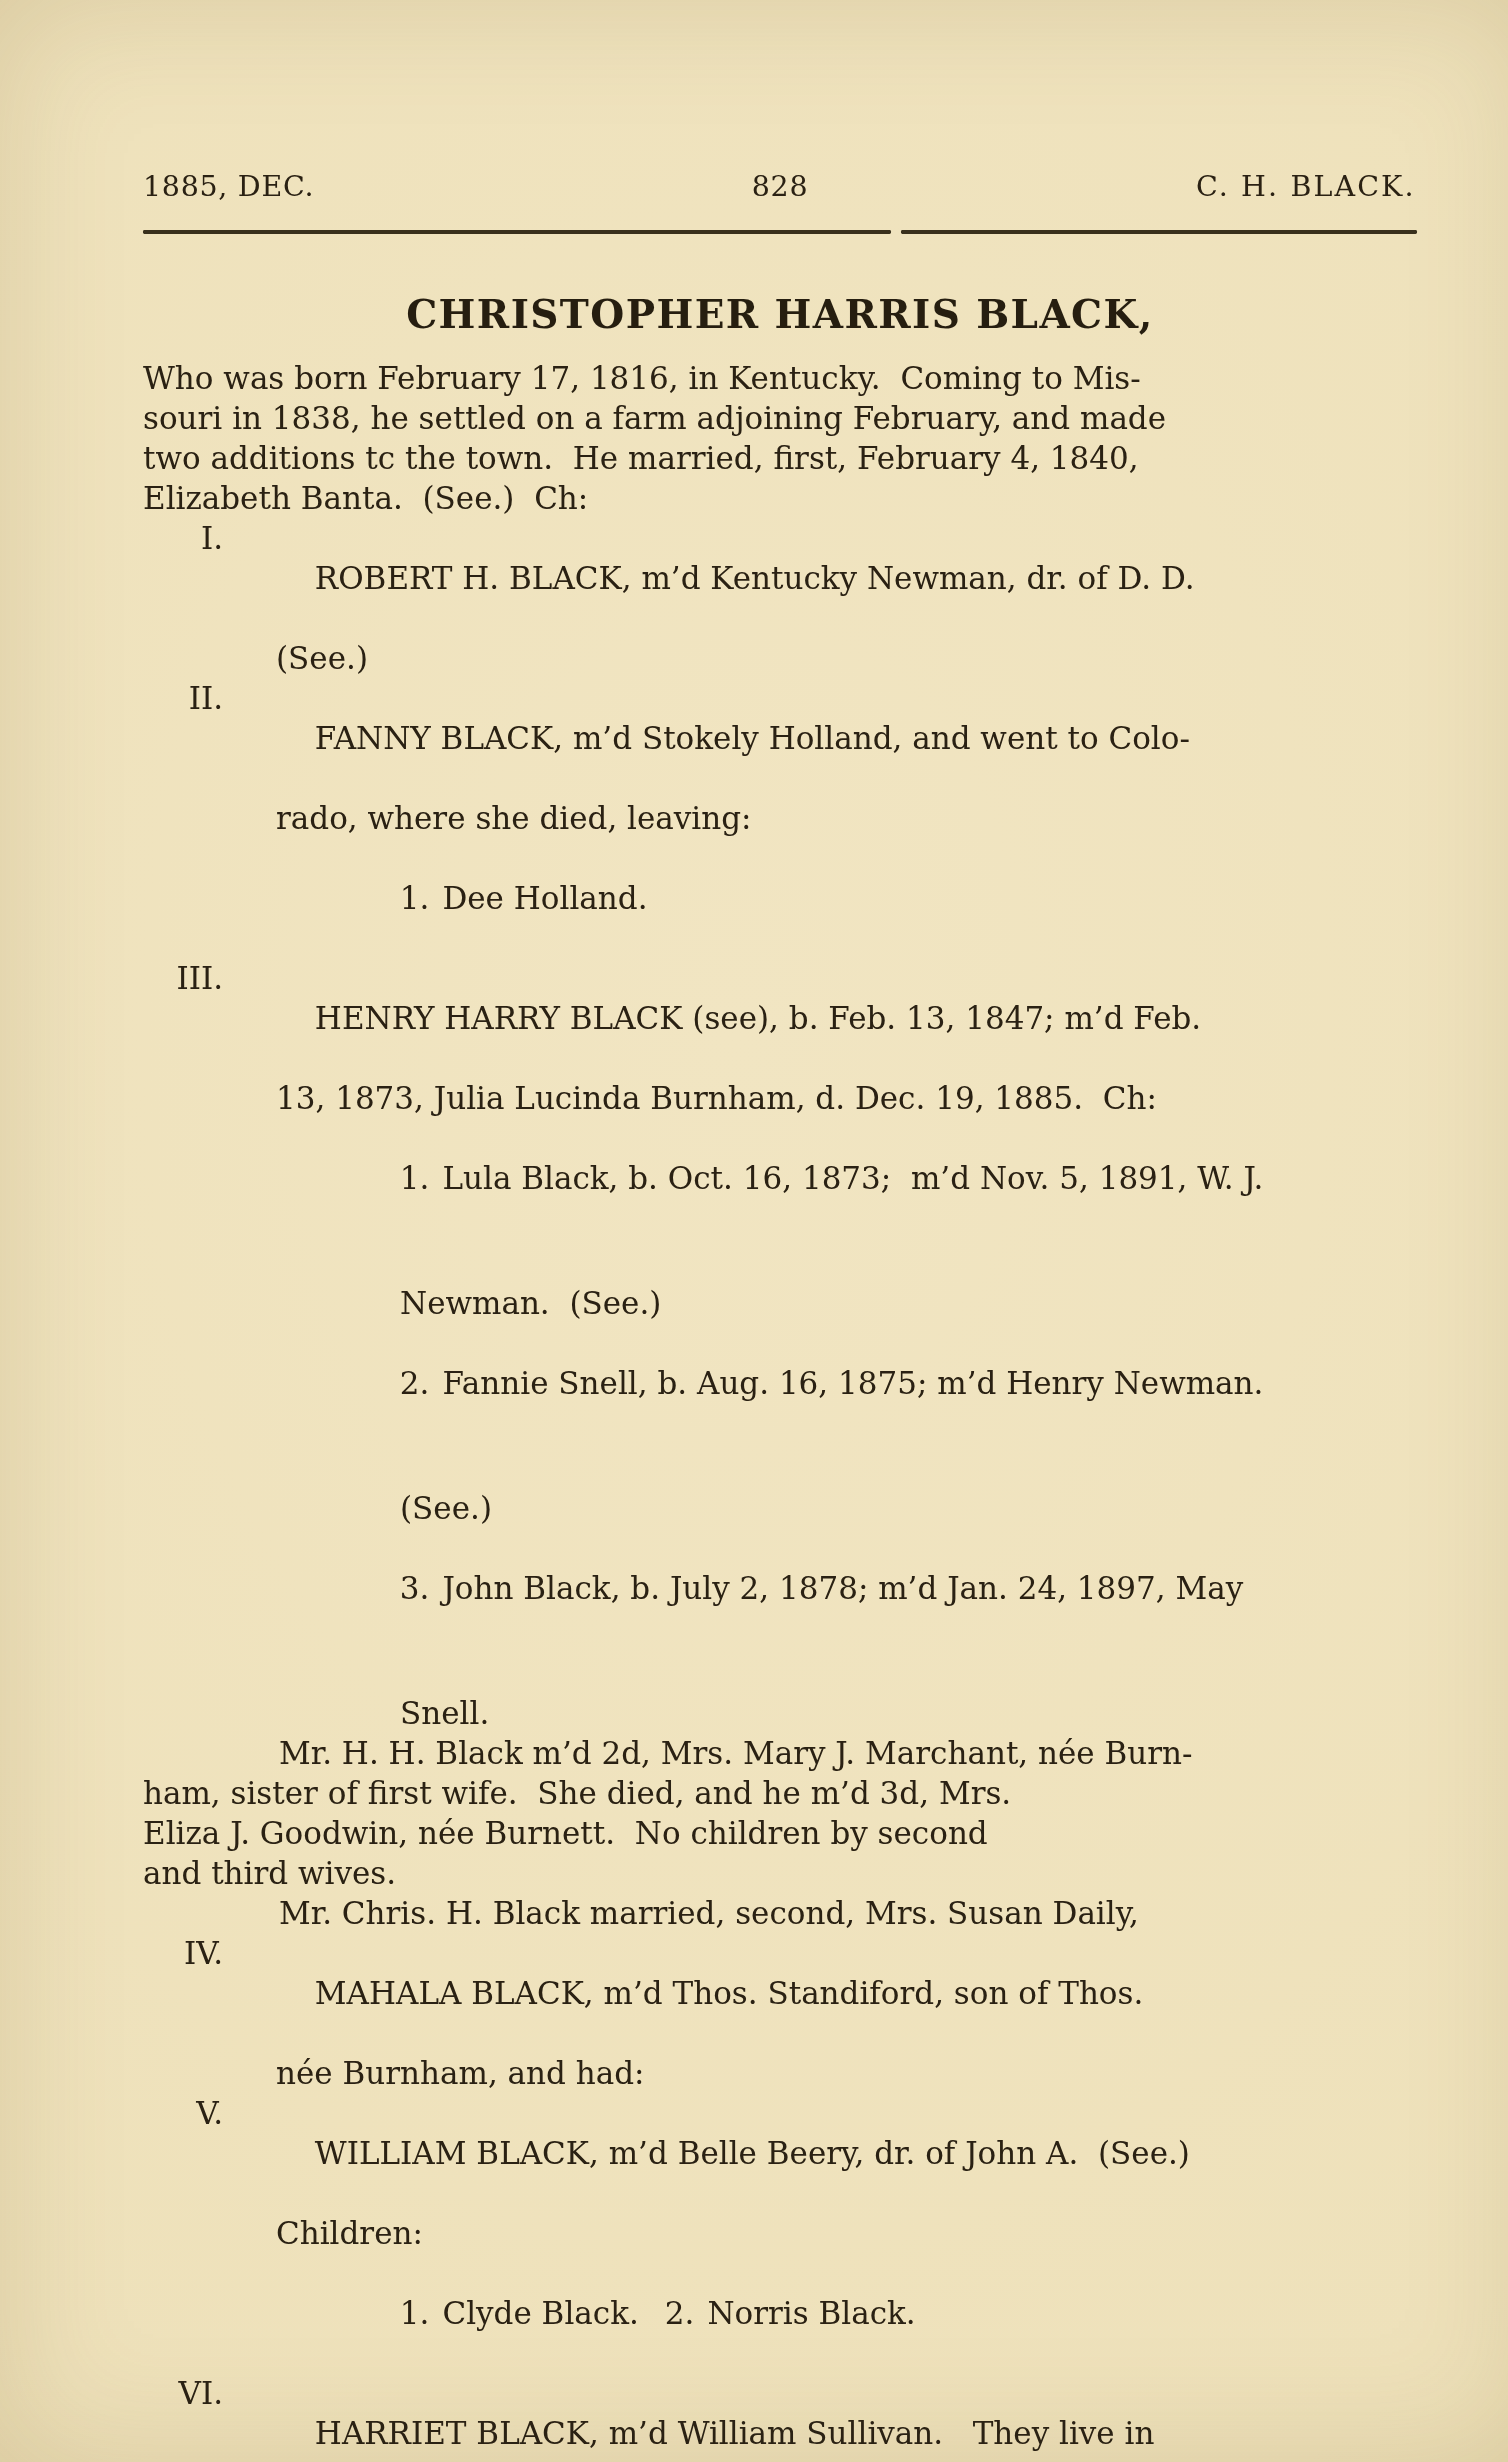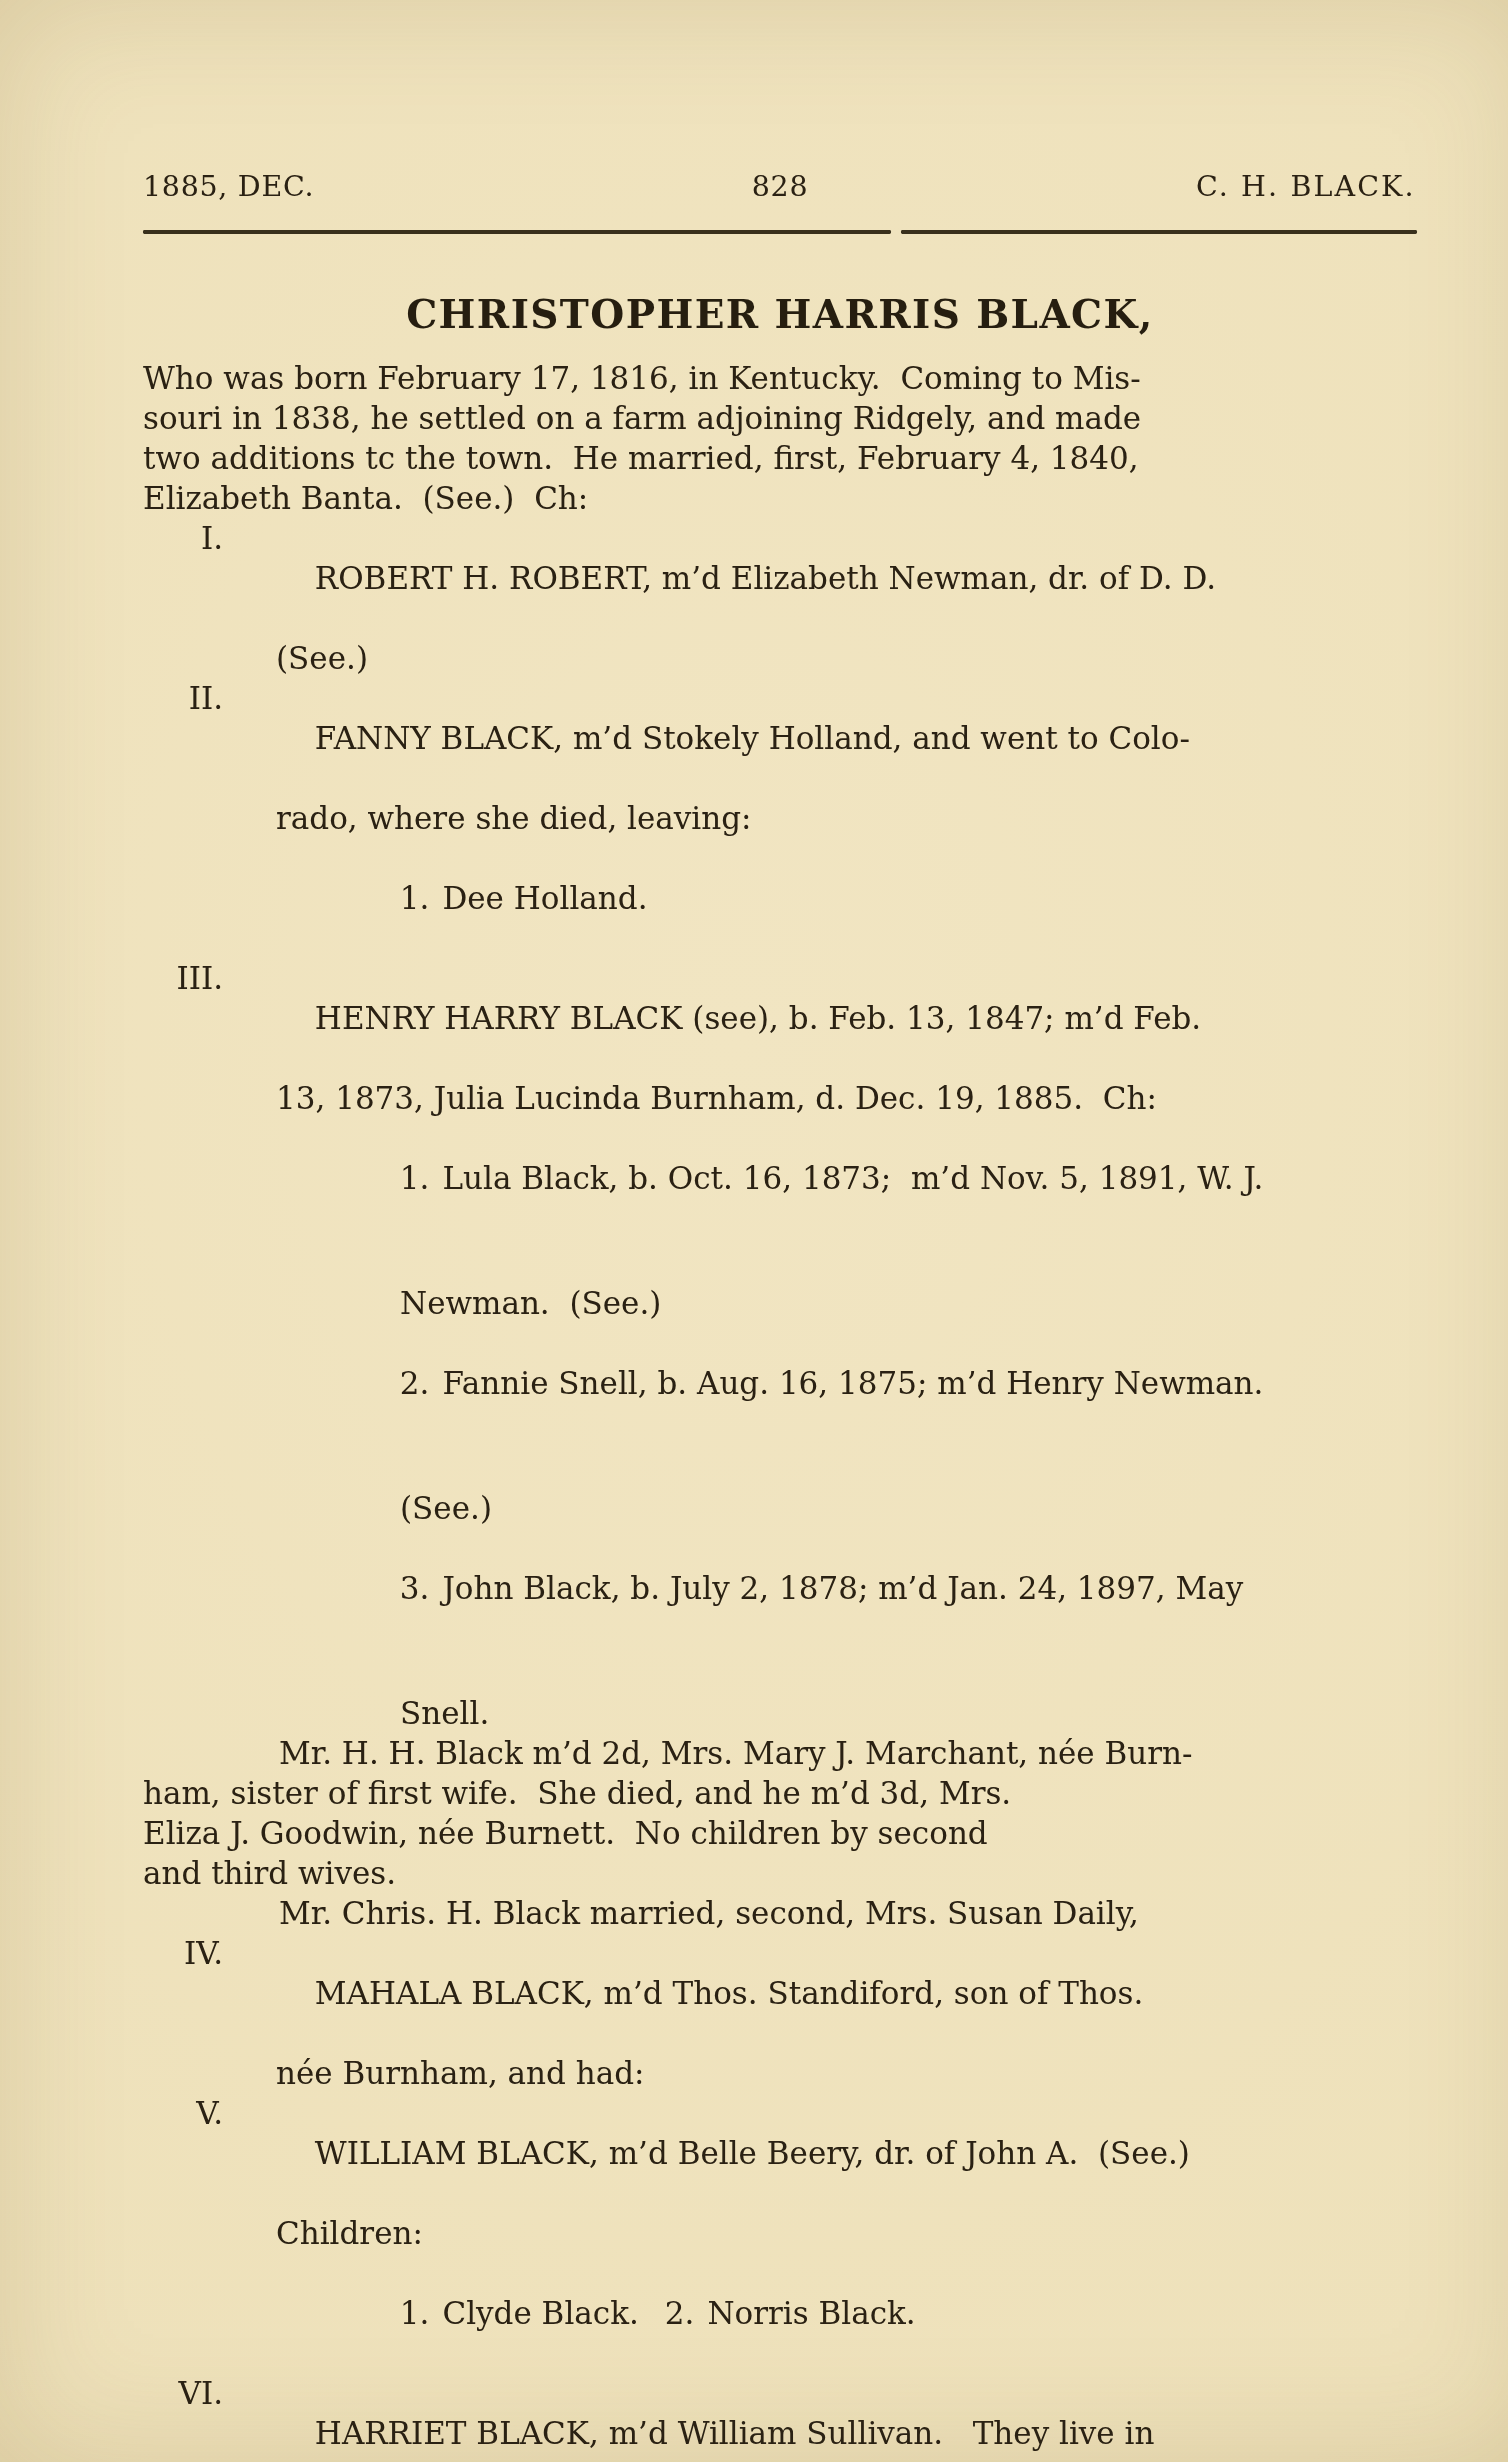--- a/index.html
+++ b/index.html
@@ -58,28 +58,28 @@
     <div class="seg s1"></div>
     <div class="seg s2"></div>
   </div>
 
   <div class="col content">
 
     <div class="title">CHRISTOPHER HARRIS BLACK,</div>
 
     <div>
       <div class="line">Who was born February 17, 1816, in Kentucky.  Coming to Mis-</div>
-      <div class="line">souri in 1838, he settled on a farm adjoining Ridgely, and made</div>
+      <div class="line">souri in 1838, he settled on a farm adjoining February, and made</div>
       <div class="line">two additions tc the town.  He married, first, February 4, 1840,</div>
       <div class="line">Elizabeth Banta.  (See.)  Ch:</div>
     </div>
 
     <div>
       <div class="line entry">
-        <span class="num">I.</span><span>ROBERT H. ROBERT, m’d Elizabeth Newman, dr. of D. D.</span>
+        <span class="num">I.</span><span>ROBERT H. BLACK, m’d Kentucky Newman, dr. of D. D.</span>
       </div>
       <div class="line cont">(See.)</div>
     </div>
 
     <div>
       <div class="line entry">
         <span class="num">II.</span><span>FANNY BLACK, m’d Stokely Holland, and went to Colo-</span>
       </div>
       <div class="line cont">rado, where she died, leaving:</div>
       <div class="line subitem">

